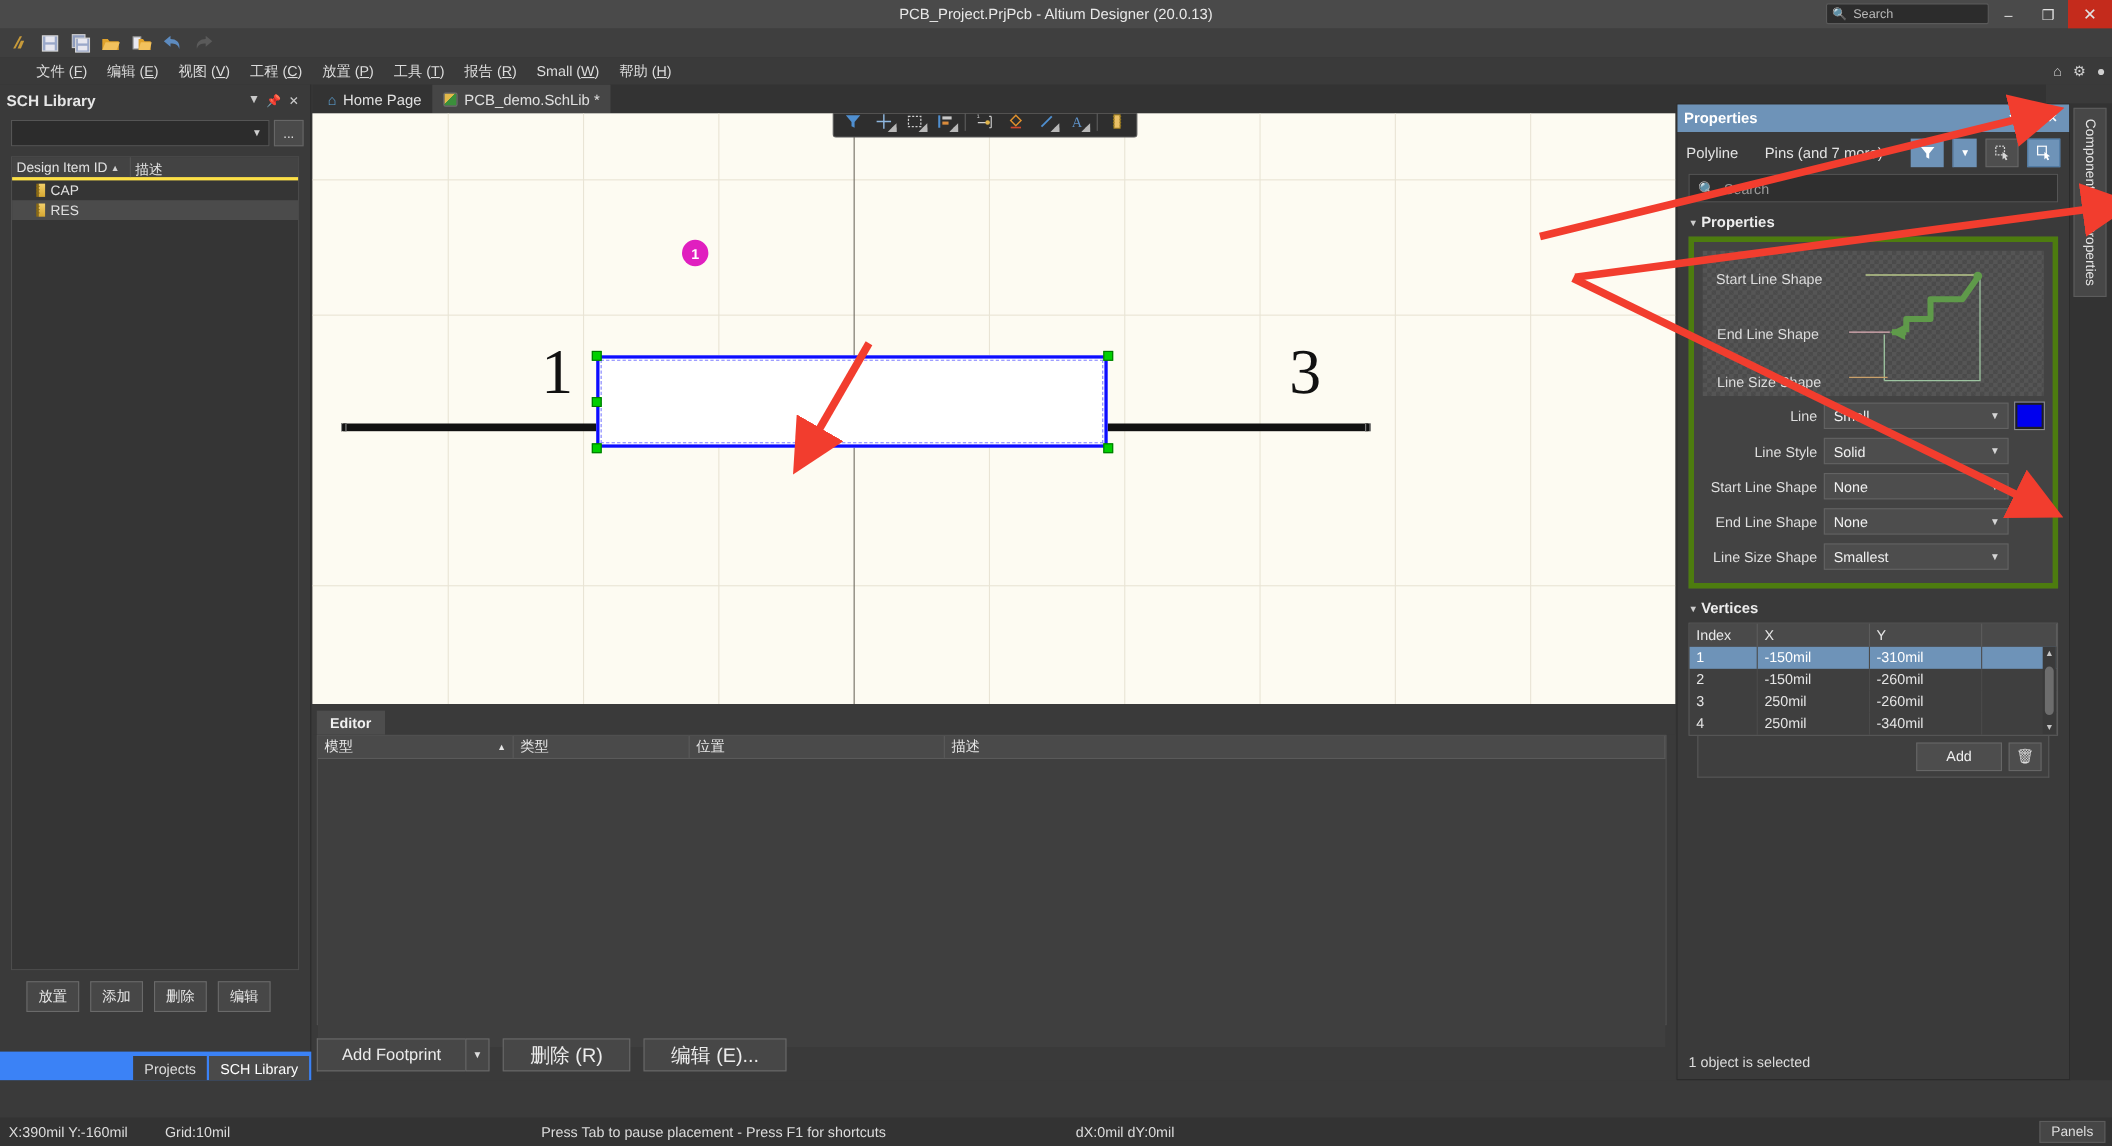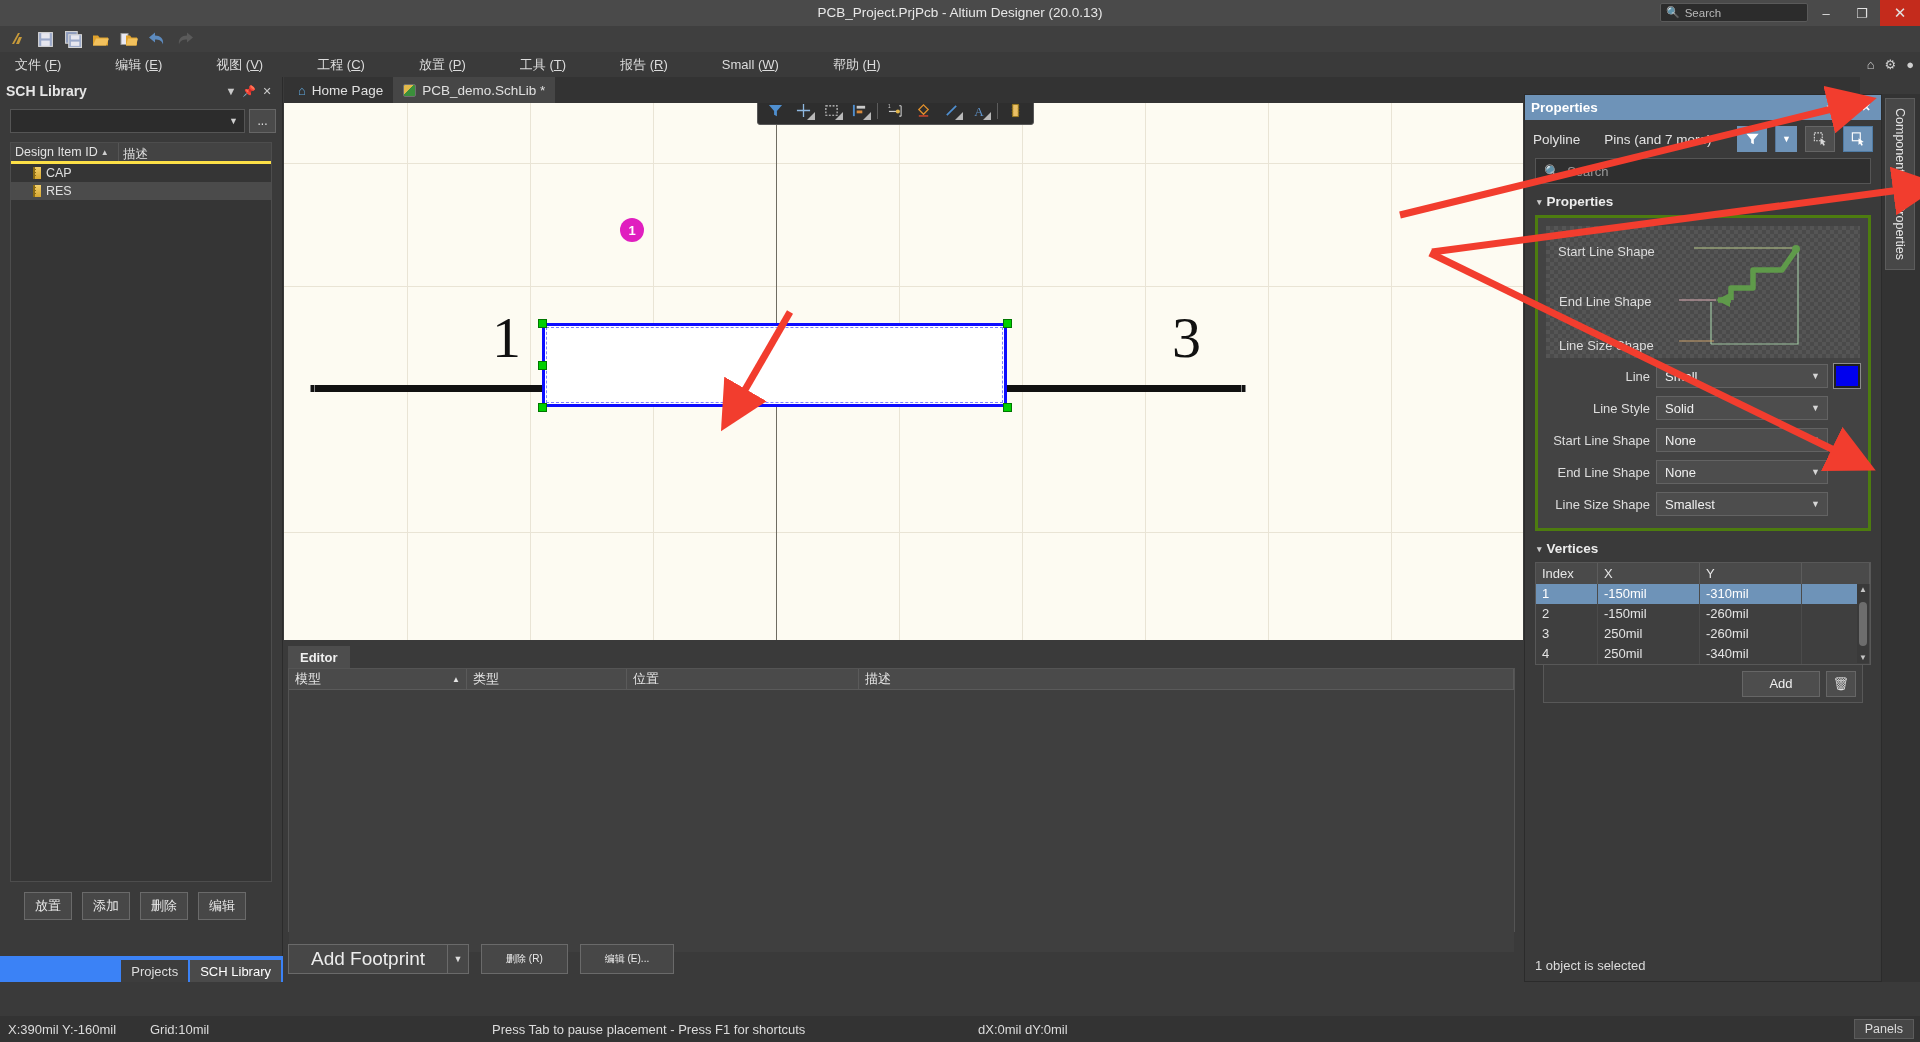--- a/index.html
+++ b/index.html
@@ -45,21 +45,21 @@
     background: #3f3f3f; display: flex; align-items: center; gap: 2px; padding-left: 4px;
   }
   .qat .qi {
     width: 26px; height: 22px; display: flex; align-items: center; justify-content: center;
   }
   .qat svg { display: block; }
 
   
   .menubar {
     position: absolute; left: 0; top: 52px; width: 1920px; height: 25px;
-    background: #3a3a3a; display: flex; align-items: center; padding-left: 6px; gap: 36px;
+    background: #3a3a3a; display: flex; align-items: center; padding-left: 24px;
   }
   .menu-item {
     padding: 3px 9px; font-size: 13px; color: #dcdcdc; white-space: nowrap;
   }
   .menu-item u { text-decoration: underline; }
   .menu-right {
     position: absolute; right: 6px; top: 0; height: 25px;
     display: flex; align-items: center; gap: 10px; color: #d0d0d0;
   }
   .menu-right span { font-size: 13px; }
@@ -243,31 +243,31 @@
     padding: 3px 6px; font-size: 13px; color: #e6e6e6;
     border-right: 1px solid #5a5a5a; display: flex; align-items: center; gap: 4px;
   }
   .ed-body { background: #3f3f3f; height: 100%; }
   .ed-foot {
     position: absolute; left: 4px; bottom: 8px; display: flex; gap: 12px; align-items: center;
   }
   .split-btn { display: flex; }
   .split-btn .main {
     height: 30px; padding: 0 22px; background: #474747; border: 1px solid #6a6a6a;
-    border-right: none; color: #ececec; font-size: 19px;
+    border-right: none; color: #ececec; font-size: 15px;
     display: flex; align-items: center;
   }
   .split-btn .drop {
     width: 22px; height: 30px; background: #474747; border: 1px solid #6a6a6a;
     display: flex; align-items: center; justify-content: center;
     color: #ddd; font-size: 9px;
   }
   .ed-btn {
     height: 30px; padding: 0 24px; background: #474747; border: 1px solid #6a6a6a;
-    color: #ececec; font-size: 10px; display: flex; align-items: center;
+    color: #ececec; font-size: 18px; display: flex; align-items: center;
   }
 
   
   .props {
     position: absolute; left: 1524px; top: 94px; width: 358px; height: 888px;
     background: #3a3a3a; border: 1px solid #2b2b2b;
   }
   .props-head {
     height: 25px; background: #6e93b8; display: flex; align-items: center;
     padding: 0 6px; color: #fff; font-weight: bold; font-size: 13.5px;
@@ -297,21 +297,21 @@
     margin: 0 10px; height: 26px; background: #2f2f2f; border: 1px solid #555;
     display: flex; align-items: center; gap: 7px; padding-left: 8px;
     color: #9a9a9a; font-size: 13px;
   }
   .sec-title {
     display: flex; align-items: center; gap: 5px; padding: 10px 10px 6px 12px;
     font-weight: bold; font-size: 13.5px; color: #ececec;
   }
   .tri { font-size: 9px; color: #ccc; }
   .prop-card {
-    margin: 0 10px; background: #434343; border: 3px solid #4d7c0f; padding: 8px 8px 10px;
+    margin: 0 10px; background: #434343; border: 5px solid #4d7c0f; padding: 8px 8px 10px;
   }
   .illus {
     height: 132px; position: relative;
     background-color: #555;
     background-image:
       linear-gradient(45deg, #4a4a4a 25%, transparent 25%, transparent 75%, #4a4a4a 75%),
       linear-gradient(45deg, #4a4a4a 25%, transparent 25%, transparent 75%, #4a4a4a 75%);
     background-size: 8px 8px;
     background-position: 0 0, 4px 4px;
   }

